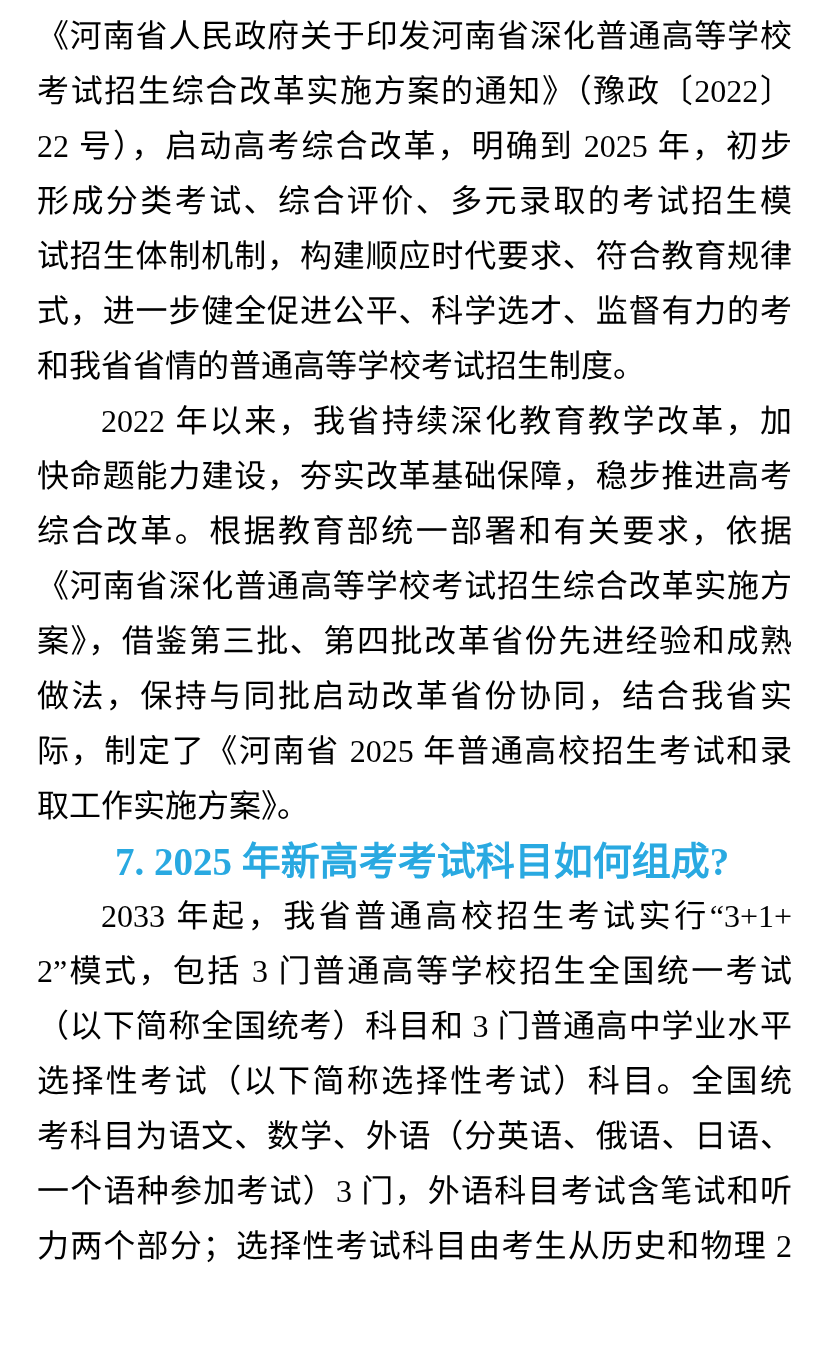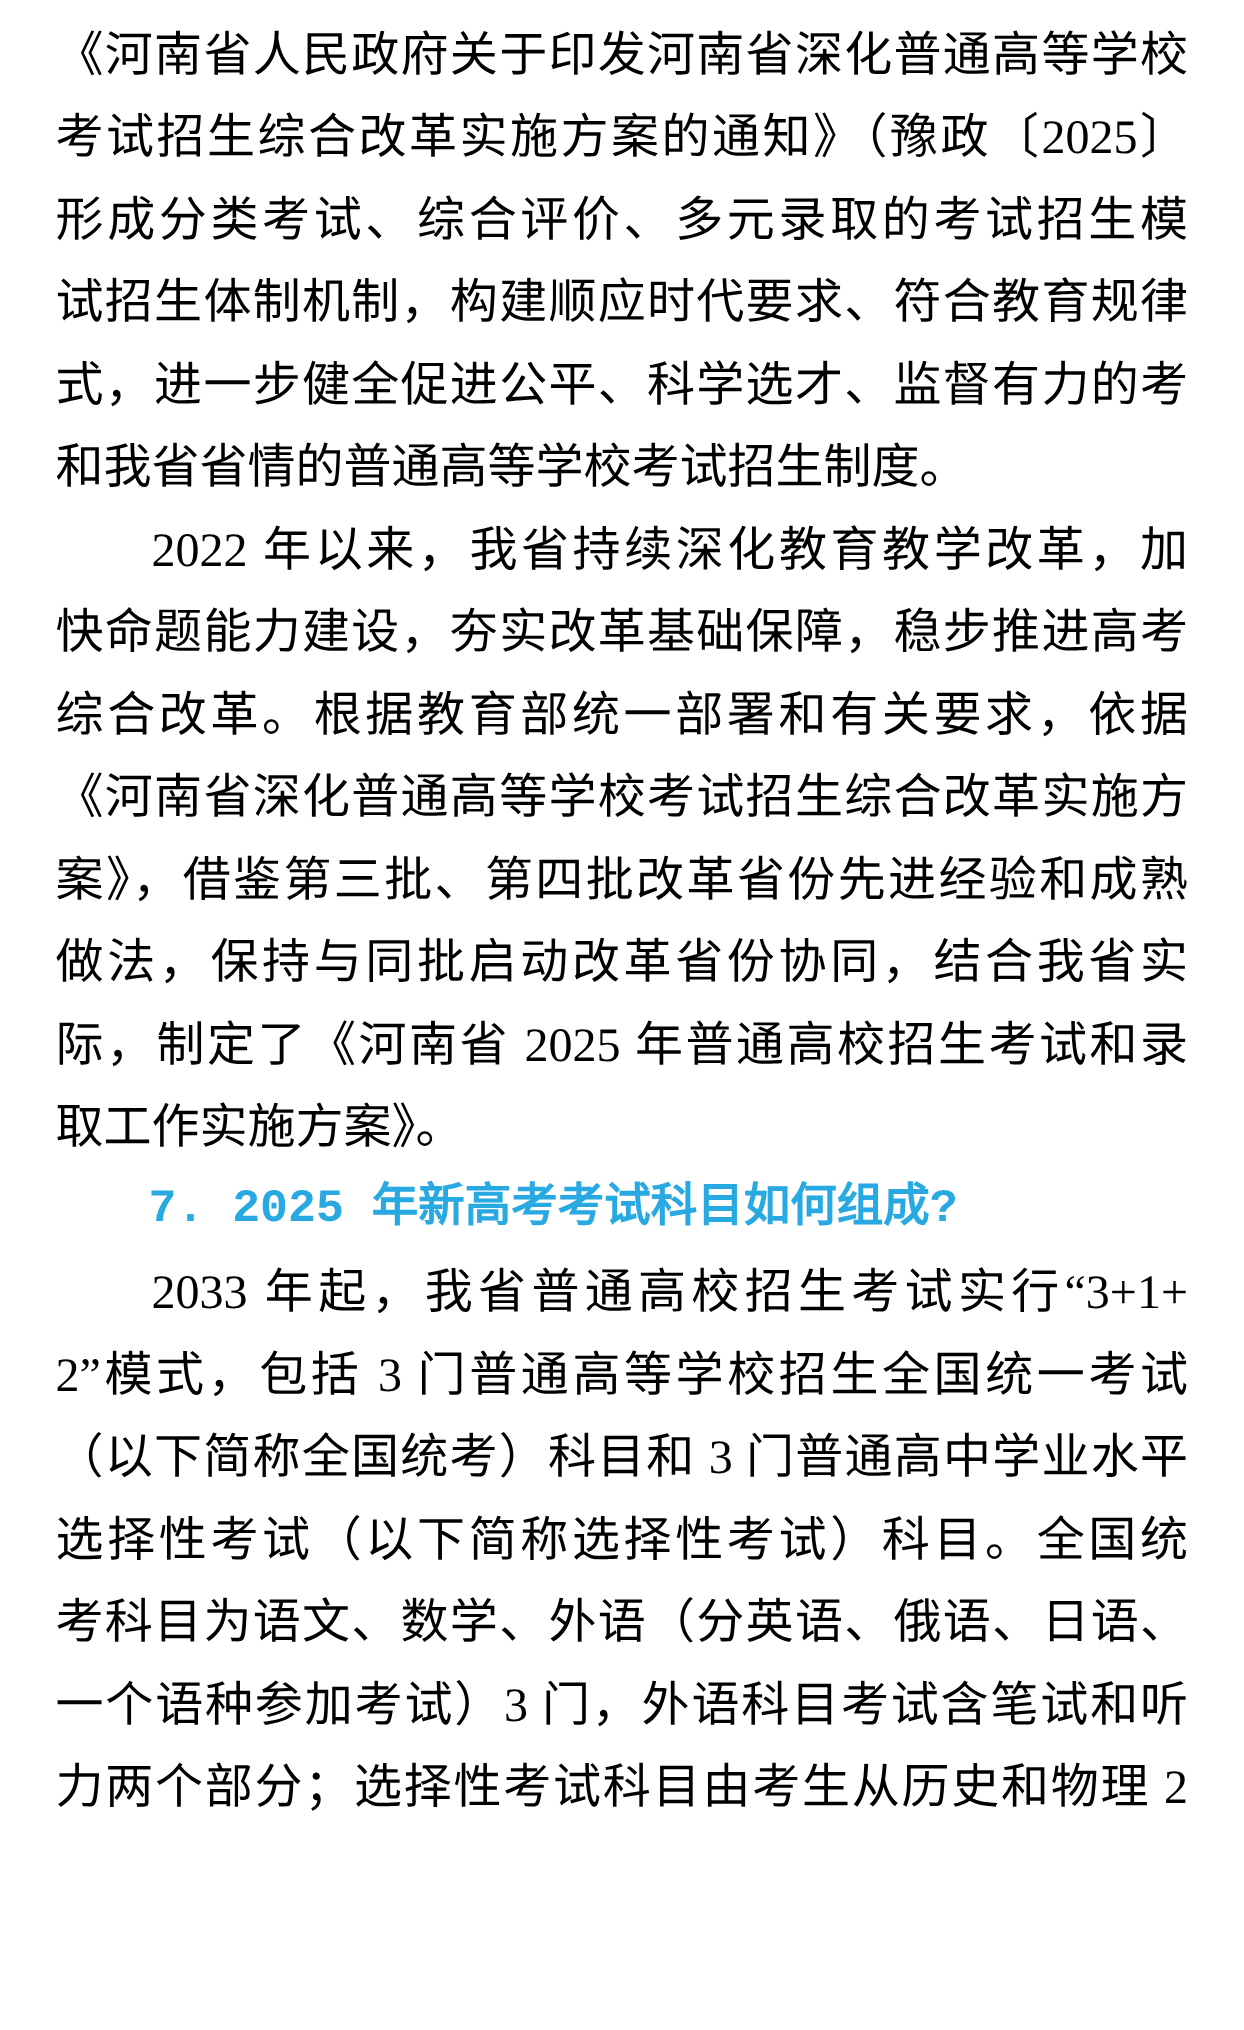--- a/index.html
+++ b/index.html
@@ -33,32 +33,33 @@
   .line.justify {
     text-align: justify;
     text-align-last: justify;
   }
   .line.indent {
     text-indent: 2em;
   }
   .block.heading .line {
     color: var(--heading-color);
     font-weight: bold;
-    font-family: Liberation Mono, monospace;
-    font-size: 31px;
+    font-family: Liberation Serif, serif;
+    font-size: 39px;
   }
 </style>
 </head>
 <body>
 
 <div class="page">
   <div>
       <div class="block paragraph">
         <div class="line justify">《河南省人民政府关于印发河南省深化普通高等学校</div>
-        <div class="line justify">考试招生综合改革实施方案的通知》（豫政〔2025〕</div>
+        <div class="line justify">考试招生综合改革实施方案的通知》（豫政〔2022〕</div>
+        <div class="line justify">22 号），启动高考综合改革，明确到 2025 年，初步</div>
         <div class="line justify">形成分类考试、综合评价、多元录取的考试招生模</div>
         <div class="line justify">试招生体制机制，构建顺应时代要求、符合教育规律</div>
         <div class="line justify">式，进一步健全促进公平、科学选才、监督有力的考</div>
         <div class="line">和我省省情的普通高等学校考试招生制度。</div>
       </div>
       <div class="block paragraph">
         <div class="line justify indent">2022 年以来，我省持续深化教育教学改革，加</div>
         <div class="line justify">快命题能力建设，夯实改革基础保障，稳步推进高考</div>
         <div class="line justify">综合改革。根据教育部统一部署和有关要求，依据</div>
         <div class="line justify">《河南省深化普通高等学校考试招生综合改革实施方</div>

